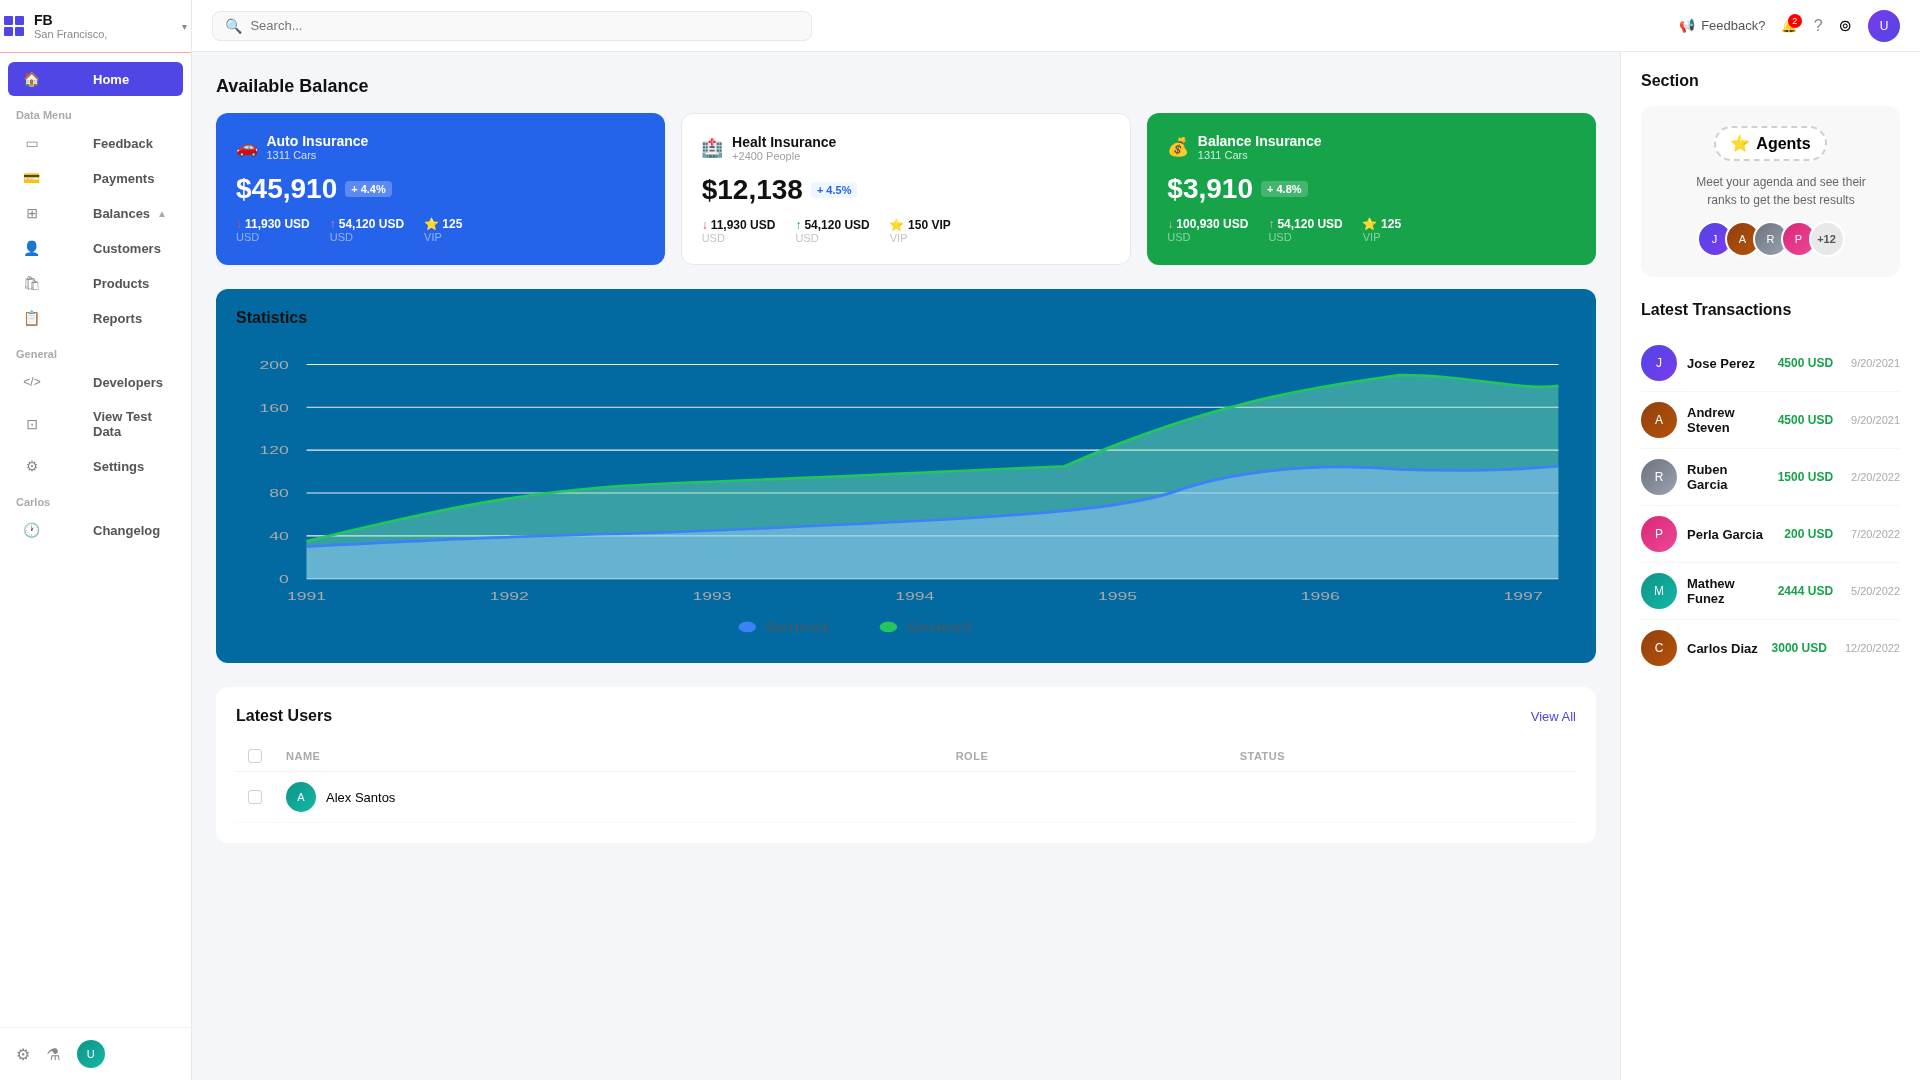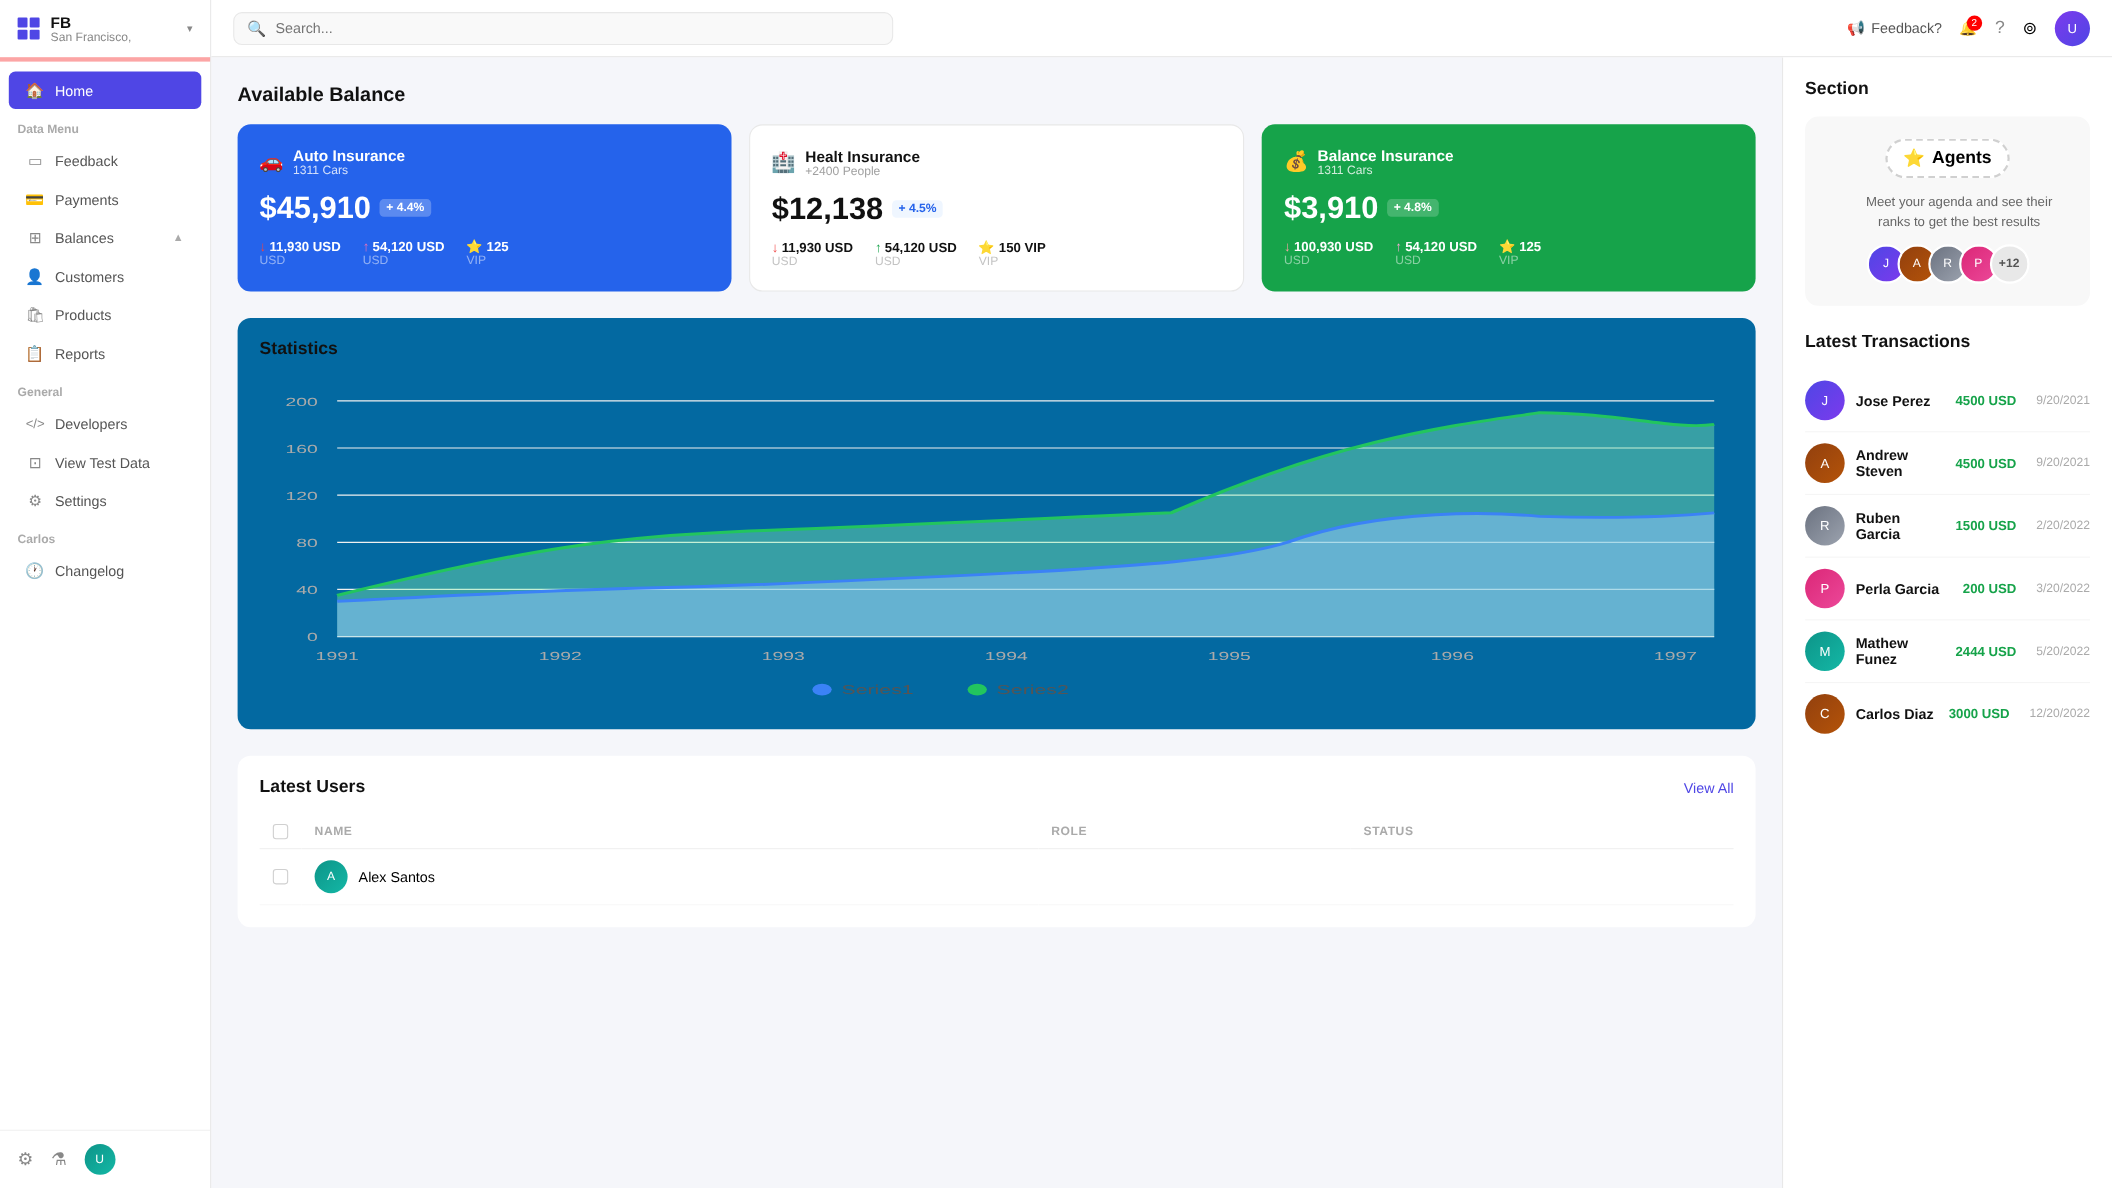--- a/index.html
+++ b/index.html
@@ -1,34 +1,34 @@
 <!DOCTYPE html>
 <html><head>
   <meta charset="utf-8">
   <style>
     * { margin: 0; padding: 0; box-sizing: border-box; }
     body { font-family: -apple-system, BlinkMacSystemFont, 'Segoe UI', sans-serif; background: #f5f6fa; display: flex; height: 100vh; overflow: hidden; font-size: 13px; }
 
     
     .sidebar { width: 192px; background: #fff; border-right: 1px solid #e8e8e8; display: flex; flex-direction: column; height: 100vh; flex-shrink: 0; }
-    .sidebar-brand { display: flex; align-items: center; padding: 12px 16px; border-bottom: 4px solid #fca5a5; gap: 10px; justify-content: flex-end; }
+    .sidebar-brand { display: flex; align-items: center; padding: 12px 4px; border-bottom: 1px solid #fca5a5; gap: 10px; justify-content: flex-end; }
     .brand-grid { display: grid; grid-template-columns: 1fr 1fr; gap: 2px; width: 20px; height: 20px; }
     .brand-grid span { background: #4f46e5; border-radius: 1px; }
     .brand-text { flex: 1; }
     .brand-name { font-weight: 700; font-size: 14px; color: #111; }
     .brand-sub { font-size: 11px; color: #888; }
     .brand-chevron { color: #888; font-size: 10px; }
 
     .sidebar-nav { flex: 1; overflow-y: auto; padding: 8px 0; }
     .nav-section-label { font-size: 11px; color: #aaa; font-weight: 600; padding: 12px 16px 4px; text-transform: none; letter-spacing: 0; }
     .nav-item { display: flex; align-items: center; padding: 9px 16px; gap: 10px; cursor: pointer; color: #555; border-radius: 6px; margin: 1px 8px; transition: background 0.15s; }
     .nav-item.active { background: #4f46e5; color: #fff; }
     .nav-item.active .nav-icon { color: #fff; }
     .nav-icon { width: 16px; height: 16px; display: flex; align-items: center; justify-content: center; font-size: 14px; color: #888; flex-shrink: 0; }
-    .nav-label { font-size: 13px; font-weight: 400; }
+    .nav-label { font-size: 13px; font-weight: 700; margin-left: 43px; }
     .nav-item.active .nav-label { color: #fff; }
     .balances-row { display: flex; align-items: center; justify-content: space-between; width: 100%; }
 
     .sidebar-footer { padding: 12px 16px; border-top: 1px solid #f0f0f0; display: flex; align-items: center; gap: 16px; }
     .footer-icon { color: #888; cursor: pointer; font-size: 16px; }
 
     
     .main { flex: 1; display: flex; flex-direction: column; overflow: hidden; }
 
     
@@ -425,21 +425,21 @@
         <div class="transaction-item">
           <div class="tx-avatar av-gray" style="color:#fff;font-size:12px;">R</div>
           <span class="tx-name">Ruben Garcia</span>
           <span class="tx-amount amount-green">1500 USD</span>
           <span class="tx-date">2/20/2022</span>
         </div>
         <div class="transaction-item">
           <div class="tx-avatar av-pink" style="color:#fff;font-size:12px;">P</div>
           <span class="tx-name">Perla Garcia</span>
           <span class="tx-amount amount-green">200 USD</span>
-          <span class="tx-date">3/20/2022</span>
+          <span class="tx-date">7/20/2022</span>
         </div>
         <div class="transaction-item">
           <div class="tx-avatar av-teal" style="color:#fff;font-size:12px;">M</div>
           <span class="tx-name">Mathew Funez</span>
           <span class="tx-amount amount-green">2444 USD</span>
           <span class="tx-date">5/20/2022</span>
         </div>
         <div class="transaction-item">
           <div class="tx-avatar av-brown" style="color:#fff;font-size:12px;">C</div>
           <span class="tx-name">Carlos Diaz</span>

